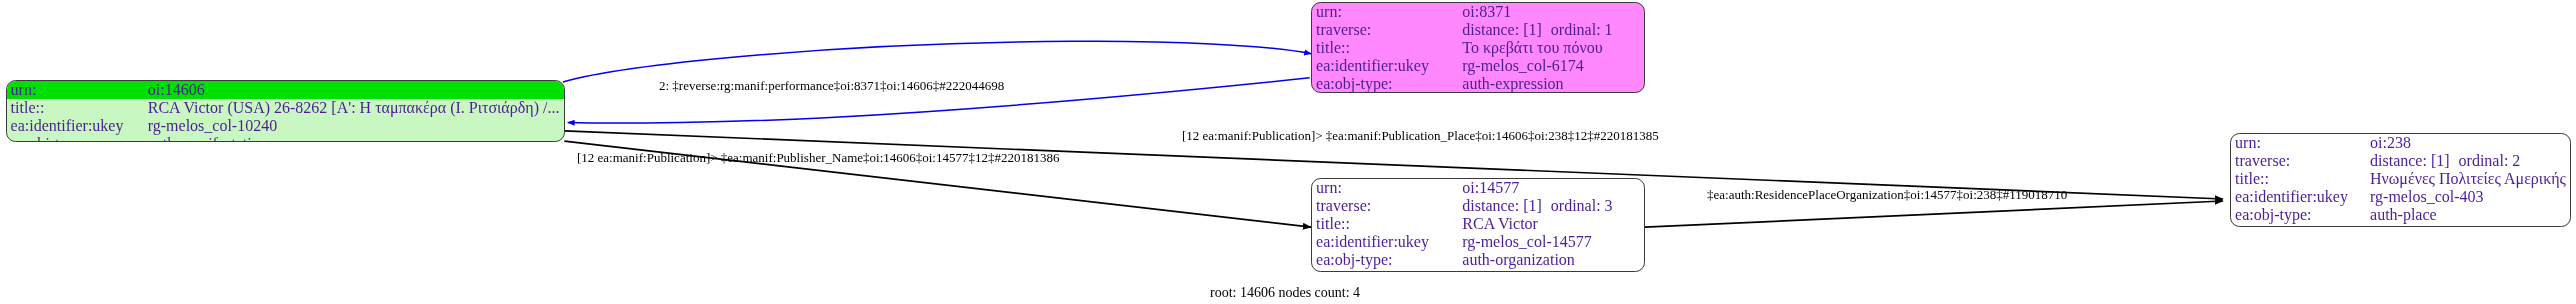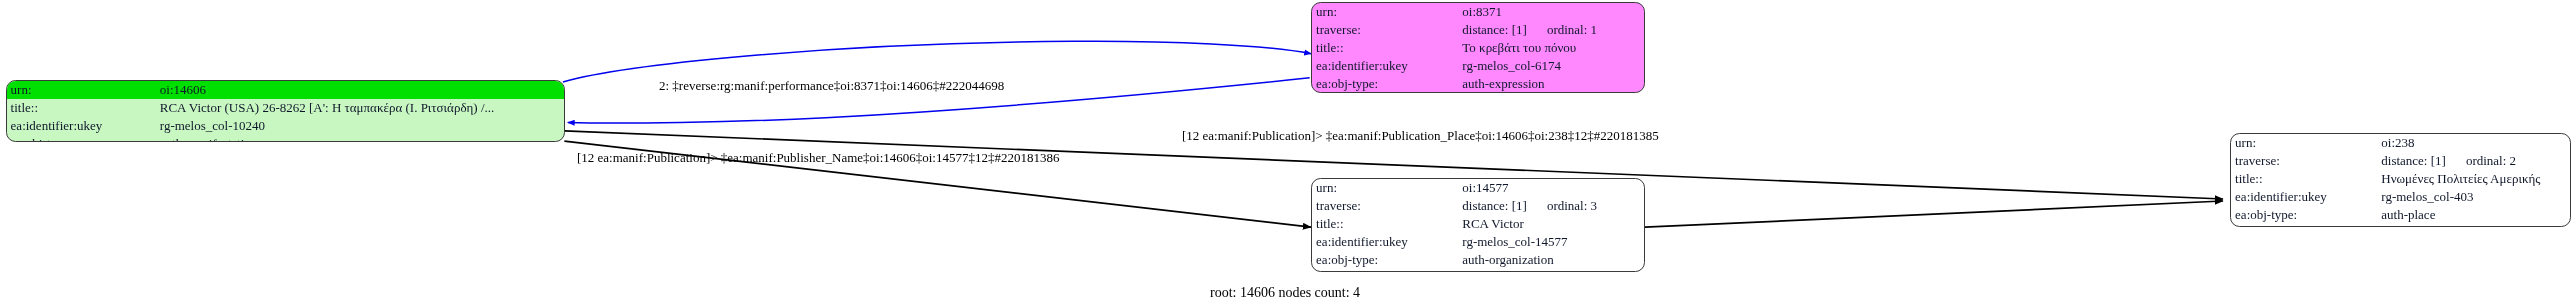--- a/index.html
+++ b/index.html
@@ -6,42 +6,42 @@
   body{width:2576px;height:305px;position:relative;overflow:hidden;
        font-family:"Liberation Serif","DejaVu Serif",serif;}
   #canvas{position:absolute;inset:0;width:2576px;height:305px;}
   svg.edges{position:absolute;left:0;top:0;width:2576px;height:305px;pointer-events:none;}
 
   .node{position:absolute;border:1.1px solid #3a3a3a;border-radius:9.6px;
         box-sizing:border-box;overflow:hidden;}
   .node .rows{display:table;width:100%;border-collapse:collapse;}
   .row{display:table-row;}
   .cell{display:table-cell;white-space:nowrap;padding:0 4.1px;
-        font-size:13px;line-height:18px;color:#0f172a;vertical-align:middle;}
+        font-size:16px;line-height:18px;color:#4c1d95;vertical-align:middle;}
   .cell.key{width:138px;}
   .cell.val{}
 
   
   .node-green{background:#c9f7c2;}
   .node-green .row.hl .cell{background:#00e000;}
   .node-green .cell.key{width:141px;}
 
   
   .node-magenta{background:#ff88ff;}
   .node-magenta .cell.key{width:138px;}
 
   
   .node-white{background:#ffffff;}
   .node-white .cell.key{width:138px;}
 
   .edge-label{position:absolute;font-size:13px;line-height:15px;color:#000;
               white-space:nowrap;background:transparent;}
   .caption{position:absolute;font-size:14px;color:#000;white-space:nowrap;}
 
-  .ord{padding-left:20px;}
+  .ord{padding-left:9px;}
 </style>
 </head>
 <body>
 
 <div id="canvas">
 
   <svg class="edges" viewBox="0 0 3743 443" xmlns="http://www.w3.org/2000/svg">
     <defs>
       <marker id="arrow-blue" markerWidth="11" markerHeight="9" refX="10" refY="4.5" orient="auto" markerUnits="userSpaceOnUse">
         <path d="M0,0 L11,4.5 L0,9 z" fill="#0000ee"></path>
@@ -158,17 +158,18 @@
     </div>
   </div>
 
 
   <div class="edge-label" style="left:659px; top:78px;">2: ‡reverse:rg:manif:performance‡oi:8371‡oi:14606‡#222044698</div>
 
   <div class="edge-label" style="left:1182px; top:128px;">[12 ea:manif:Publication]&gt; ‡ea:manif:Publication_Place‡oi:14606‡oi:238‡12‡#220181385</div>
 
   <div class="edge-label" style="left:577px; top:150px;">[12 ea:manif:Publication]&gt; ‡ea:manif:Publisher_Name‡oi:14606‡oi:14577‡12‡#220181386</div>
 
+  <div class="edge-label" style="left:1707px; top:187px;">‡ea:auth:ResidencePlaceOrganization‡oi:14577‡oi:238‡#119018710</div>
 
   <div class="caption" style="left:1210px; top:285px;">root: 14606 nodes count: 4</div>
 
 </div>
 
 
 </body></html>

